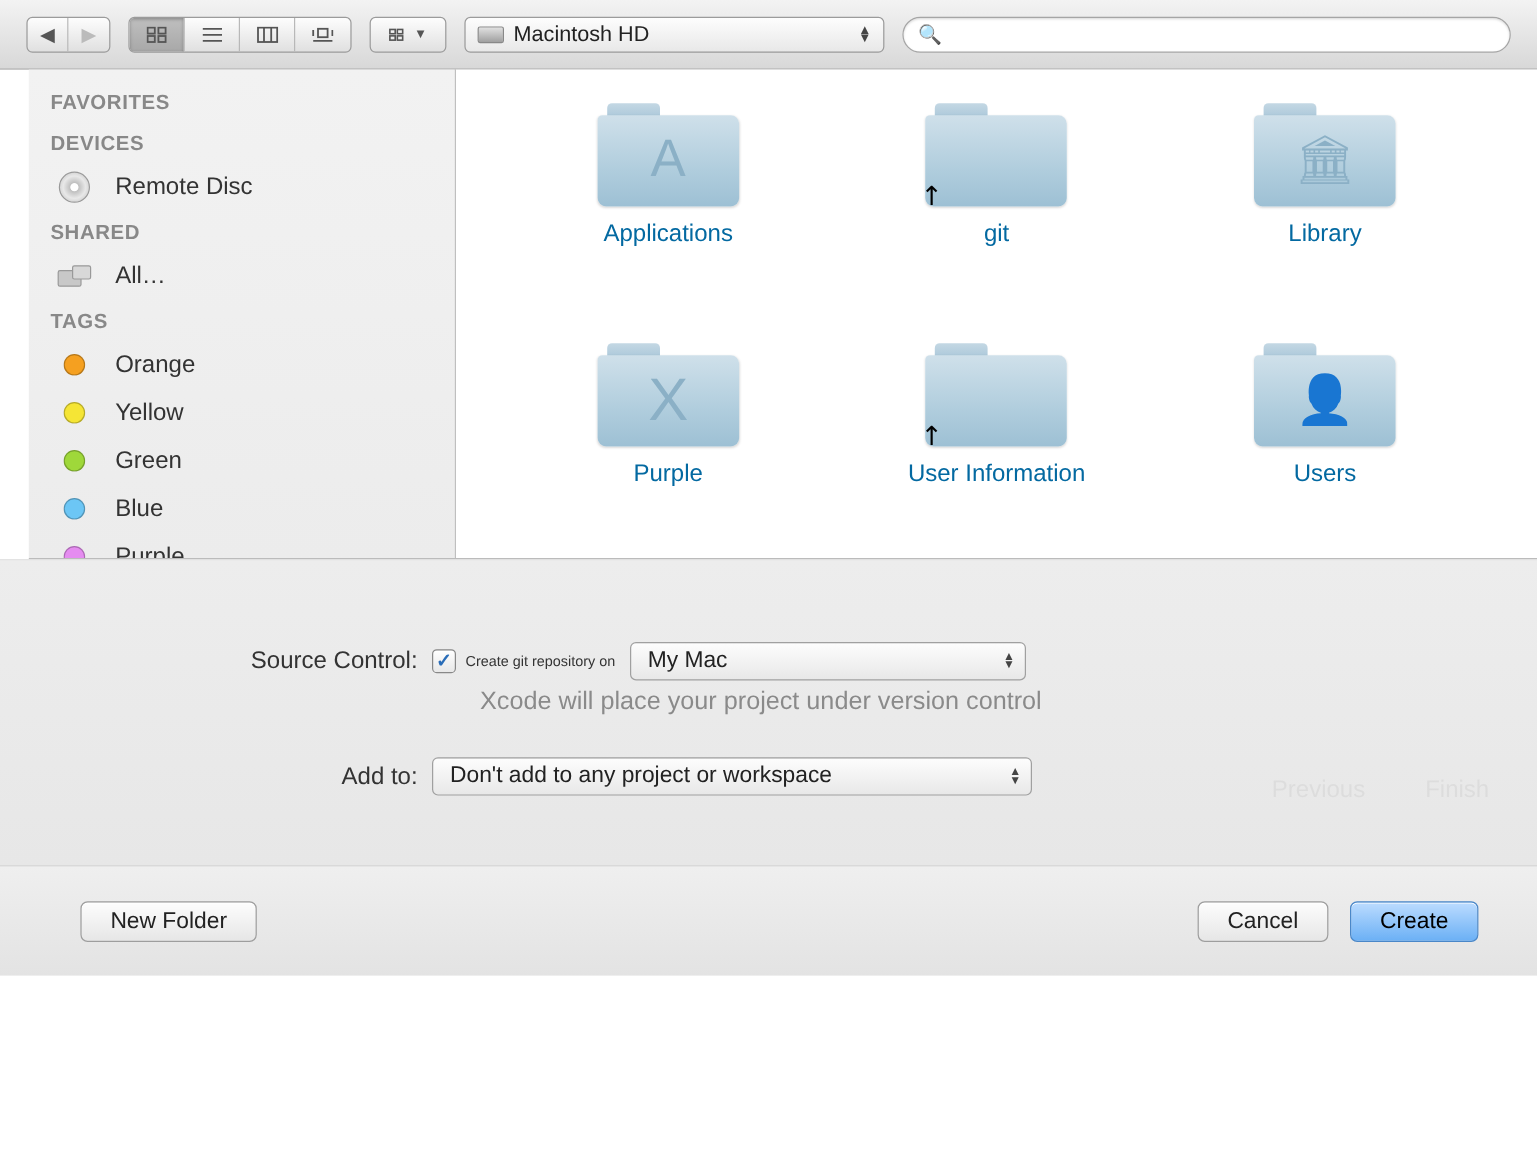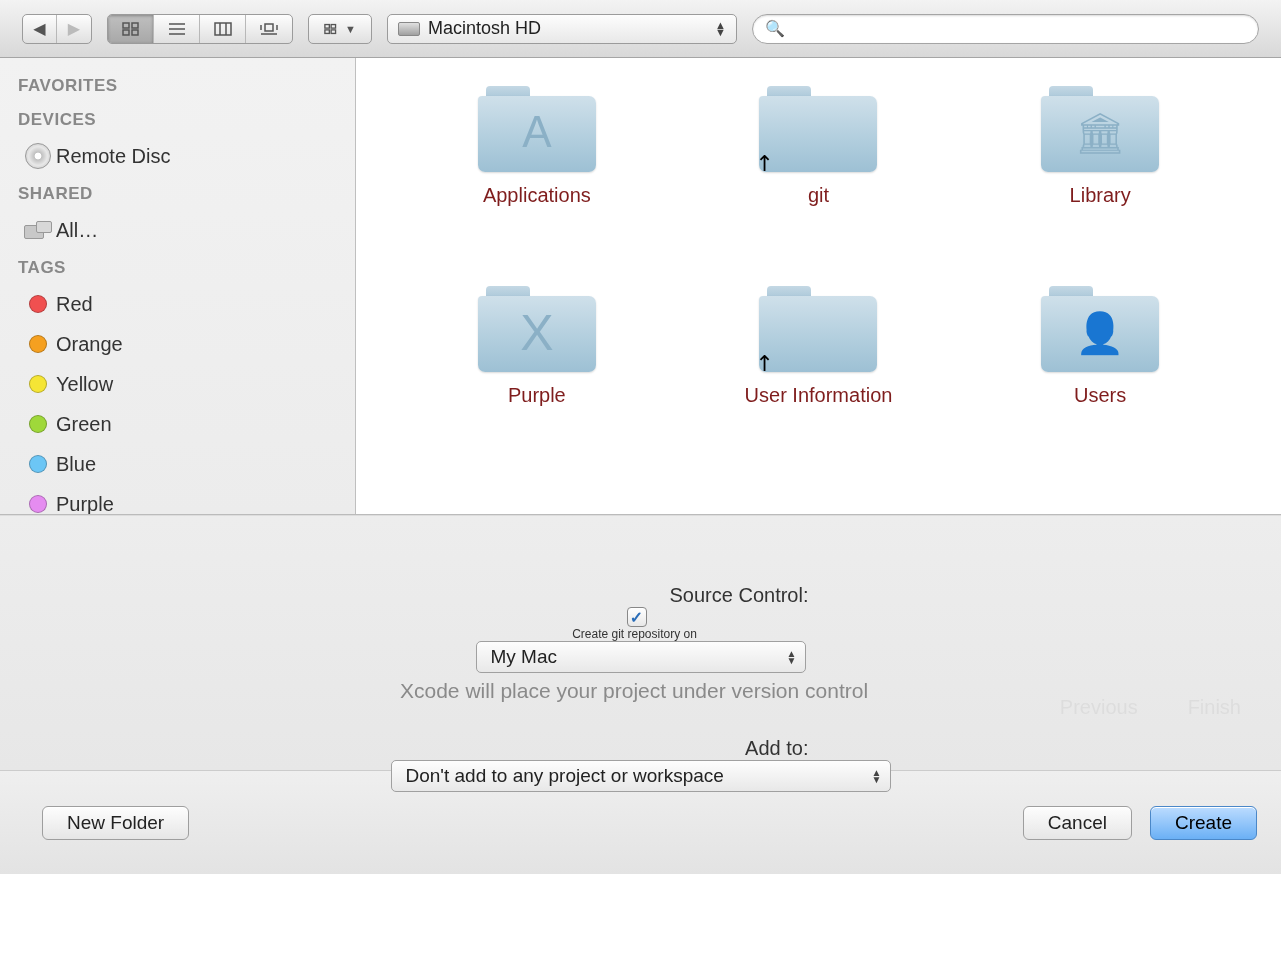--- a/index.html
+++ b/index.html
@@ -86,22 +86,23 @@
   display: flex;
   align-items: center;
   padding: 0 12px;
   box-shadow: inset 0 1px 2px rgba(0,0,0,0.15);
 }
 .search-field .mag { color: #888; font-size: 16px; margin-right: 6px; }
 
 
 .main {
   display: flex;
-  height: 457px;
+  height: 408px;
   border-bottom: 1px solid #bbb;
+  margin-left: 24px;
 }
 .sidebar {
   width: 356px;
   background: linear-gradient(to bottom, #f2f2f2, #ececec);
   border-right: 1px solid #bfbfbf;
   padding-top: 10px;
   overflow: hidden;
 }
 .sb-heading {
   font-size: 17px;
@@ -110,21 +111,21 @@
   padding: 8px 18px 6px;
   letter-spacing: 0.5px;
 }
 .sb-item {
   display: flex;
   align-items: center;
   padding: 6px 18px 6px 24px;
   font-size: 20px;
   color: #333;
   cursor: pointer;
-  gap: 4px;
+  gap: 20px;
 }
 .sb-item .ico { width: 28px; height: 28px; display: flex; align-items:center; justify-content:center; }
 .tag-dot { width: 18px; height: 18px; border-radius: 50%; border: 1px solid rgba(0,0,0,0.25); }
 .disc-icon {
   width: 26px; height: 26px; border-radius: 50%;
   background: radial-gradient(circle, #fff 18%, #c0c0c0 22%, #e8e8e8 55%, #bbb 100%);
   border: 1px solid #999;
 }
 .shared-icon {
   width: 28px; height: 18px;
@@ -179,35 +180,34 @@
   font-size: 46px;
   color: #8bb0c6;
   font-weight: 300;
   line-height: 1;
 }
 .folder-icon .alias {
   position: absolute; bottom: -4px; left: -4px;
   font-size: 22px; color: #000;
   transform: rotate(-45deg);
 }
-.folder-label { font-size: 20px; color: #7f1d1d; }
+.folder-label { font-size: 20px; color: #0369a1; }
 
 
 .options {
   height: 255px;
   background: linear-gradient(to bottom, #ededed, #e7e7e7);
   border-top: 1px solid #ddd;
   padding: 68px 0 0 0;
   position: relative;
 }
 .opt-row {
   display: flex;
   align-items: center;
   margin-bottom: 12px;
-  flex-direction: column;
 }
 .opt-label {
   width: 360px;
   text-align: right;
   font-size: 20px;
   color: #333;
   padding-right: 12px;
 }
 .checkbox {
   width: 20px; height: 20px;
@@ -242,26 +242,26 @@
 .hint {
   font-size: 21px;
   color: #8a8a8a;
   padding-left: 400px;
   margin-top: -6px;
   margin-bottom: 34px;
 }
 
 
 .bottombar {
-  height: 104px;
+  height: 92px;
   background: linear-gradient(to bottom, #efefef, #e3e3e3);
   border-top: 1px solid #ccc;
   display: flex;
   align-items: center;
-  padding: 0 24px;
+  padding: 0 49px;
 }
 .push { flex: 1; }
 .pushbtn {
   height: 34px;
   padding: 0 24px;
   border: 1px solid #9e9e9e;
   border-radius: 6px;
   background: linear-gradient(to bottom, #fdfdfd, #e6e6e6);
   font-size: 19px;
   color: #222;
@@ -367,26 +367,20 @@
     <div class="sb-item">
       <span class="ico">
           <span class="shared-icon"></span>
         </span>
       <span>All…</span>
     </div>
     <div class="sb-heading">TAGS</div>
     <div id="tags-container">
         <div class="sb-item">
           <span class="ico">
-            <span class="tag-dot" style="background:#f05050"></span>
-          </span>
-          <span>Red</span>
-        </div>
-        <div class="sb-item">
-          <span class="ico">
             <span class="tag-dot" style="background:#f5a020"></span>
           </span>
           <span>Orange</span>
         </div>
         <div class="sb-item">
           <span class="ico">
             <span class="tag-dot" style="background:#f5e535"></span>
           </span>
           <span>Yellow</span>
         </div>

